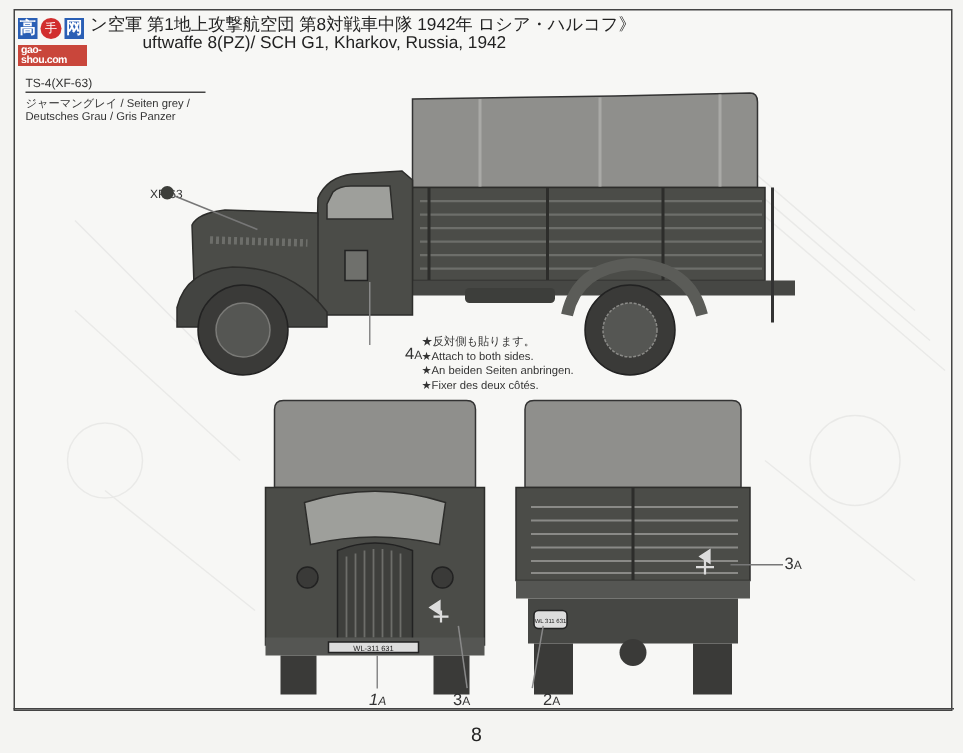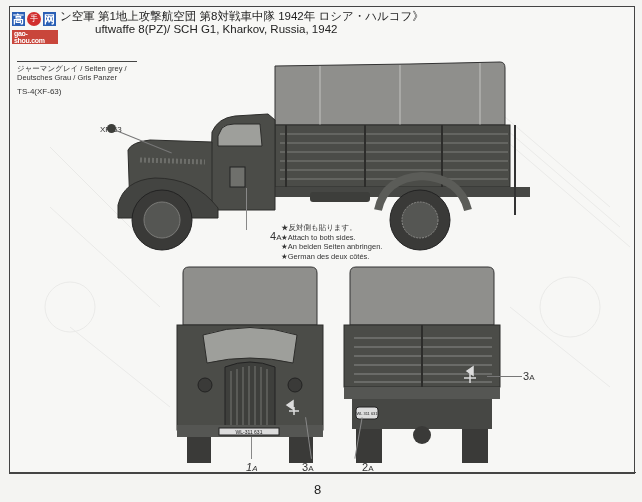--- a/index.html
+++ b/index.html
@@ -6,21 +6,21 @@
   body{width:642px;height:502px;background:#f4f4f2;position:relative;overflow:hidden;font-family:"Liberation Sans",sans-serif;color:#2a2a2a;}
   .frame{position:absolute;left:9px;top:6px;width:624px;height:466px;border:1.5px solid #444;background:#f7f7f5;}
   .bg-lines{position:absolute;left:0;top:0;width:100%;height:100%;opacity:0.08;}
   .watermark{position:absolute;left:12px;top:8px;width:46px;height:30px;}
   .wm-logo{position:absolute;left:0;top:0;width:46px;height:22px;display:flex;gap:2px;align-items:center;}
   .wm-glyph{display:inline-block;width:13px;height:14px;background:#2a5fb5;color:#fff;font-size:11px;line-height:14px;text-align:center;font-weight:bold;}
   .wm-badge{display:inline-block;width:14px;height:14px;border-radius:50%;background:#d12e2e;color:#fff;font-size:8px;line-height:14px;text-align:center;}
   .wm-url{position:absolute;left:0;top:22px;font-size:7px;color:#fff;background:#c9463b;padding:0 2px;font-weight:bold;letter-spacing:-0.3px;}
   .title-jp{position:absolute;left:60px;top:9px;font-size:11.5px;color:#222;white-space:nowrap;}
   .title-en{position:absolute;left:47px;top:23px;font-size:11.5px;color:#222;white-space:nowrap;padding-left:48px;}
-  .color-code{position:absolute;left:17px;top:51px;font-size:8px;color:#333;margin-top:36px;}
+  .color-code{position:absolute;left:17px;top:51px;font-size:8px;color:#333;}
   .color-rule{position:absolute;left:17px;top:61px;width:120px;border-top:1px solid #444;}
   .color-names{position:absolute;left:17px;top:64px;font-size:7.5px;line-height:9px;color:#333;}
   .callout-label{position:absolute;font-size:8px;color:#333;}
   .leader{position:absolute;border-top:1px solid #777;transform-origin:left center;}
   .vleader{position:absolute;border-left:1px solid #888;}
   .paint-dot{position:absolute;width:9px;height:9px;border-radius:50%;background:#3d3e3a;}
   .part-num{position:absolute;font-size:11px;color:#333;}
   .part-num small{font-size:8px;}
   .notes{position:absolute;left:257px;top:223px;font-size:7.5px;line-height:9.5px;color:#333;margin-left:24px;}
   .page-rule{position:absolute;left:9px;top:472px;width:627px;border-top:1.5px solid #444;}
@@ -104,21 +104,21 @@
 
 <div class="callout-label" style="left:73px;top:125px;margin-left:27px;">XF-63</div>
 <div class="paint-dot" style="left:107px;top:124px;"></div>
 <div class="leader" style="left:116px;top:130px;width:60px;transform:rotate(22deg);"></div>
 <div class="vleader" style="left:246px;top:188px;height:42px;"></div>
 <div class="part-num" style="left:238px;top:230px;margin-left:32px;"><span>4</span><small>A</small></div>
 <div class="notes">
   <div>★反対側も貼ります。</div>
   <div>★Attach to both sides.</div>
   <div>★An beiden Seiten anbringen.</div>
-  <div>★German des deux côtés.</div>
+  <div>★Fixer des deux côtés.</div>
 </div>
 
 <svg style="left:175px;top:265px;" width="150" height="200" viewBox="0 0 150 200">
   <path d="M8 8 Q8 2 14 2 L136 2 Q142 2 142 8 L142 60 L8 60 Z" fill="#8f8f8c" stroke="#333"></path>
   <rect x="2" y="60" width="146" height="105" fill="#4b4c48" stroke="#2d2d2b"></rect>
   <path d="M28 70 Q75 55 122 70 L118 98 Q75 88 32 98 Z" fill="#9e9f9b" stroke="#2d2d2b"></path>
   <path d="M50 102 Q75 92 100 102 L100 162 L50 162 Z" fill="#3e3f3c" stroke="#222"></path>
   <g stroke="#6d6e6a" stroke-width="1.2">
     <line x1="56" y1="106" x2="56" y2="160"></line>
       <line x1="62" y1="104" x2="62" y2="160"></line>

